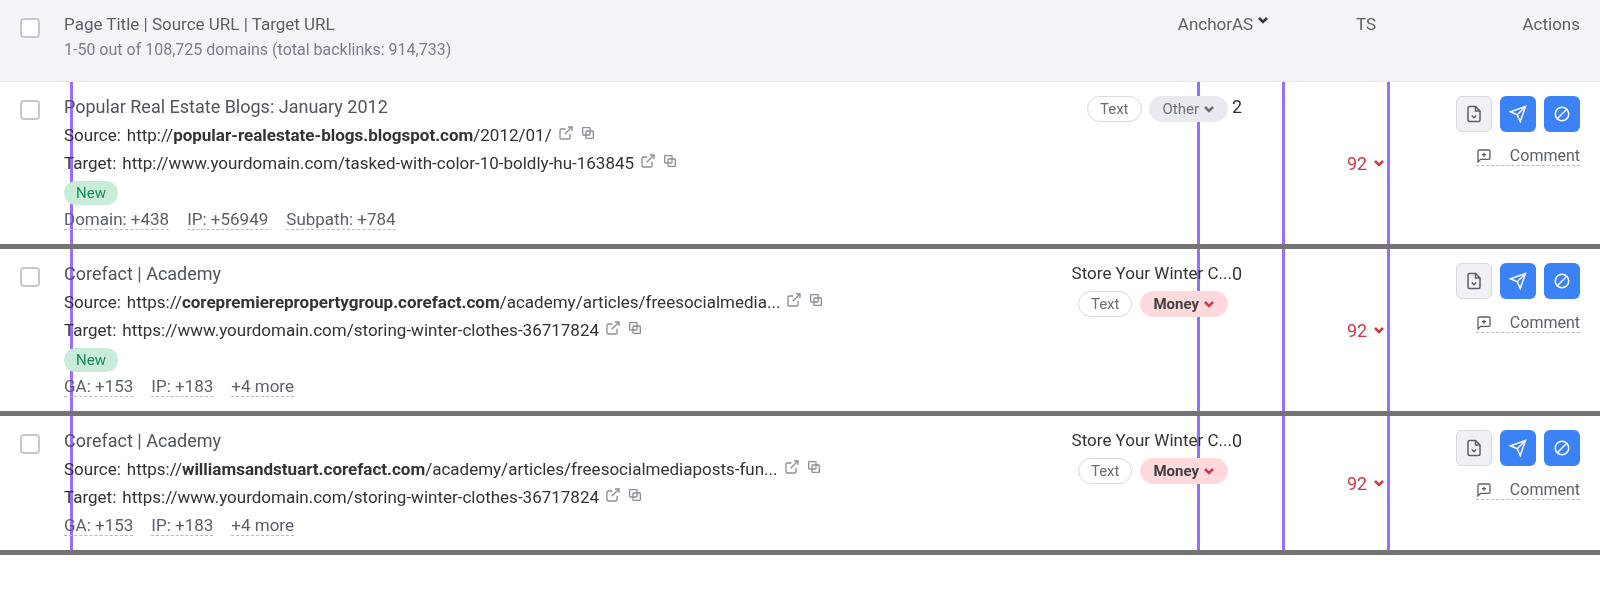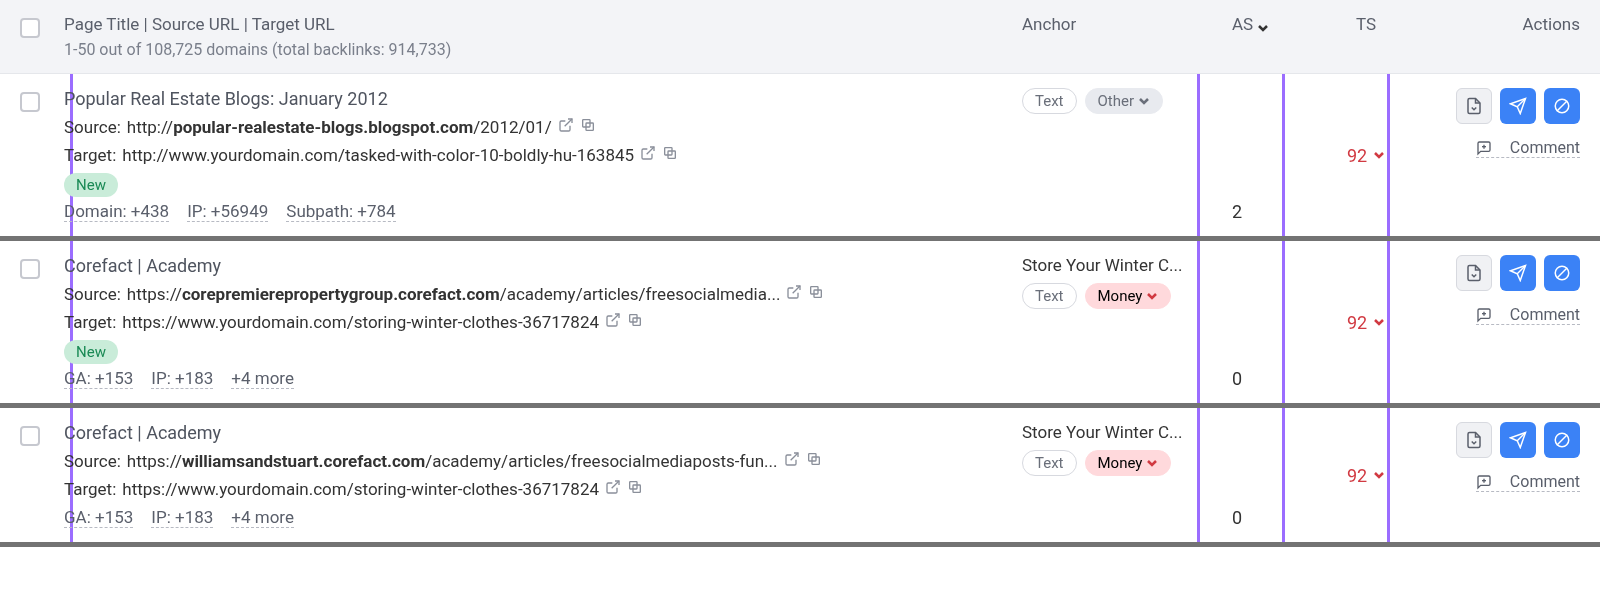--- a/index.html
+++ b/index.html
@@ -1,44 +1,44 @@
 <!DOCTYPE html>
 <html><head>
 <meta charset="utf-8">
 <style>
   *{box-sizing:border-box;margin:0;padding:0;font-family:-apple-system,BlinkMacSystemFont,"Segoe UI",Roboto,Arial,sans-serif;}
   body{background:#fff;color:#333;font-size:16px;}
   .table{display:flex;flex-direction:column;width:100%;}
-  .header-row{display:flex;align-items:flex-start;padding:14px 20px 14px 20px;background:#f3f4f7;border-bottom:1px solid #e5e7eb;}
+  .header-row{display:flex;align-items:flex-start;padding:14px 20px 22px 20px;background:#f3f4f7;border-bottom:1px solid #e5e7eb;}
   .chk-cell{width:44px;display:flex;align-items:flex-start;padding-top:4px;}
   .chk{width:20px;height:20px;border:2px solid #c6c8cf;border-radius:4px;background:#fff;cursor:pointer;}
   .col-main{flex:1;min-width:0;}
-  .col-anchor{width:210px;}
-  .col-as{width:80px;display:flex;align-items:flex-end;gap:4px;}
+  .col-anchor{width:210px;text-align:right;}
+  .col-as{width:80px;display:flex;align-items:flex-start;gap:4px;}
   .col-ts{width:108px;display:flex;justify-content:center;}
   .col-actions{width:160px;text-align:right;display:flex;justify-content:flex-end;}
   .hdr-title{color:#5a5f6b;font-size:17px;font-weight:400;margin-bottom:6px;}
   .hdr-sub{color:#7a7f8b;font-size:16px;}
   .hdr-label{color:#5a5f6b;font-size:17px;font-weight:400;}
   .row{display:flex;padding:14px 20px 14px 20px;border-bottom:5px solid #737373;position:relative;}
   .row .chk-cell{padding-top:4px;}
   .title{color:#4f545f;font-size:18px;margin-bottom:8px;}
   .line{color:#333;font-size:17px;margin-bottom:8px;display:flex;align-items:flex-start;flex-wrap:wrap;gap:6px;}
   .line .lbl{color:#333;}
   .line .link{color:#333;}
   .line .bold{font-weight:700;}
   .badge-new{display:inline-block;background:#c9ecd9;color:#1a8a55;border-radius:14px;padding:3px 12px;font-size:15px;margin-bottom:4px;}
   .stats{display:flex;gap:18px;}
   .stat{color:#5a5f6b;border-bottom:1px dashed #b7bac3;font-size:17px;cursor:pointer;}
   .icon-sm{width:16px;height:16px;stroke:#8a8f9a;fill:none;stroke-width:2;}
   .icon-click{cursor:pointer;}
   .anchor-title{color:#333;font-size:17px;margin-bottom:8px;white-space:nowrap;overflow:hidden;text-overflow:ellipsis;}
   .tag{display:inline-flex;align-items:center;gap:4px;border-radius:14px;padding:3px 12px;font-size:15px;border:1px solid #d7d9df;color:#6a6f7a;margin-right:4px;}
   .tag-other{background:#e8eaef;border-color:#e8eaef;color:#6a6f7a;}
-  .tag-money{background:#ffd9dc;border-color:#ffd9dc;color:#000000;}
+  .tag-money{background:#ffd9dc;border-color:#ffd9dc;color:#404040;font-weight:bold;}
   .as-val{color:#333;font-size:18px;}
   .ts-val{color:#d13a42;font-size:18px;display:flex;align-items:center;gap:6px;justify-content:center;}
   .actions-wrap{display:flex;flex-direction:column;align-items:flex-end;gap:14px;}
   .btn-row{display:flex;gap:8px;}
   .btn-sq{width:36px;height:36px;border-radius:6px;display:flex;align-items:center;justify-content:center;cursor:pointer;}
   .btn-gray{background:#f0f1f4;border:1px solid #d7d9df;}
   .btn-blue{background:#3b82f6;}
   .btn-blue svg{stroke:#fff;}
   .btn-gray svg{stroke:#5a5f6b;}
   .comment{display:flex;align-items:center;gap:18px;color:#5a5f6b;border-bottom:1px dashed #b7bac3;font-size:16px;cursor:pointer;}

